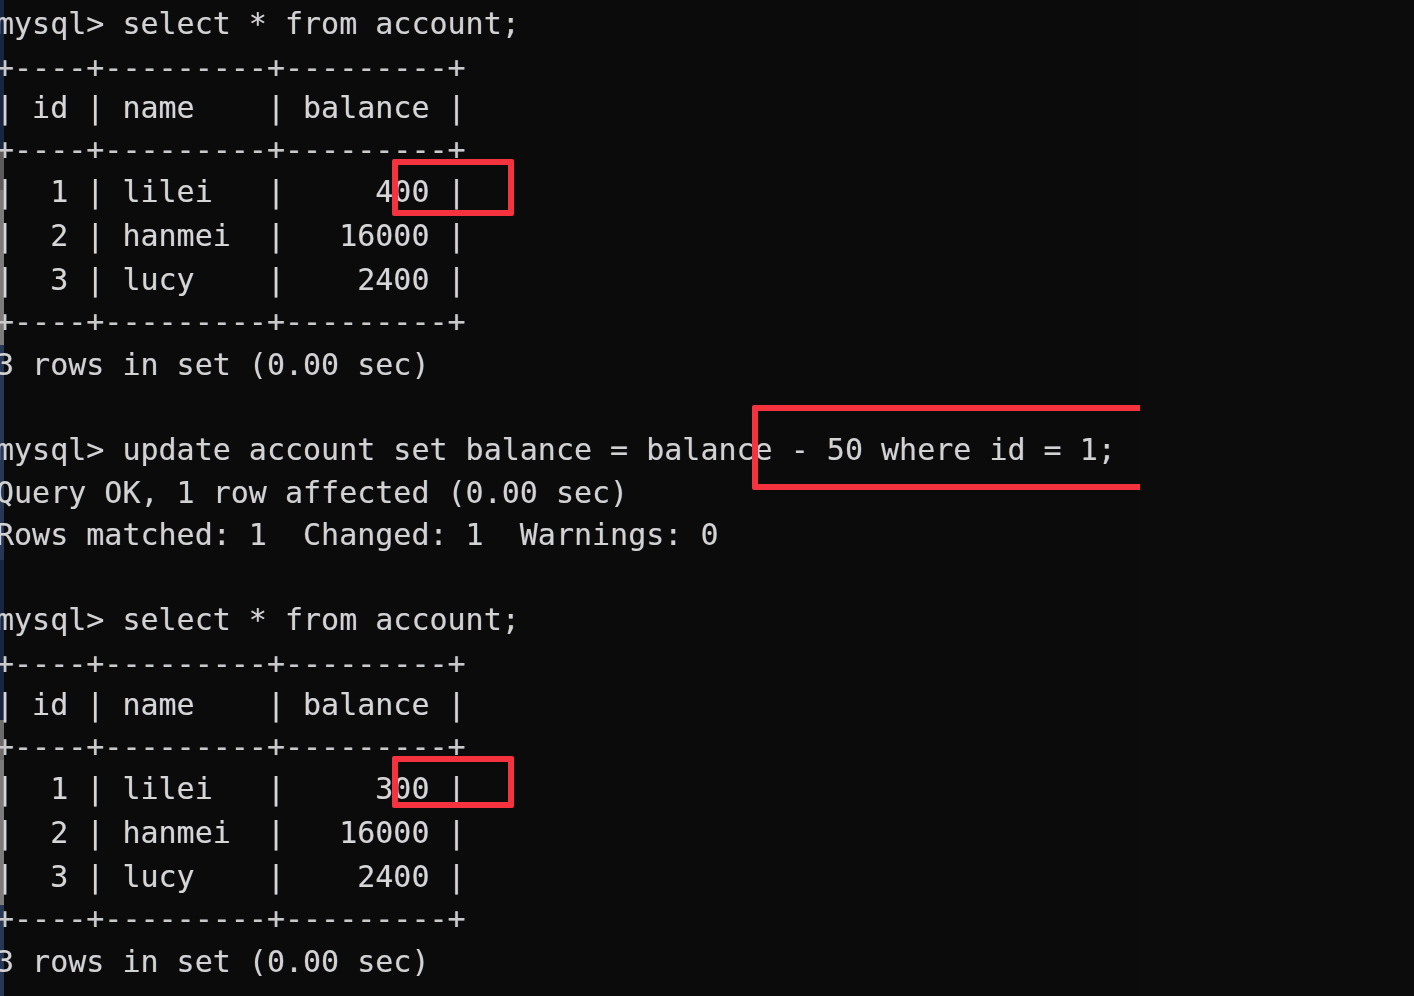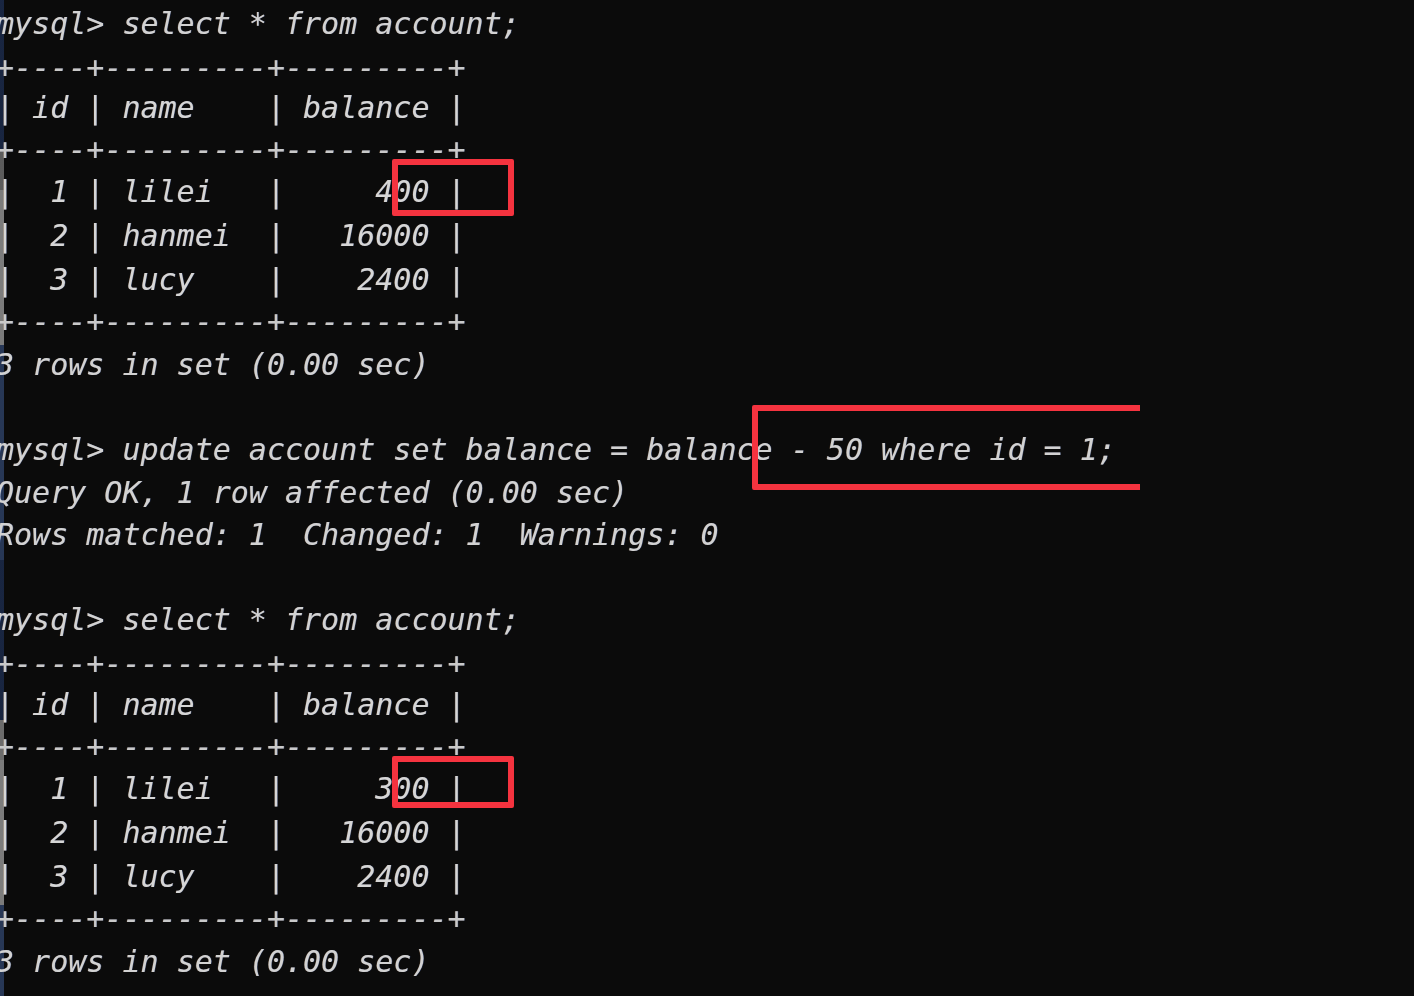--- a/index.html
+++ b/index.html
@@ -8,21 +8,20 @@
     padding: 0;
     background: #0c0c0c;
   }
   #screen {
     position: relative;
     width: 1140px;
     height: 996px;
     background: #0b0b0b;
     overflow: hidden;
     font-family: "DejaVu Sans Mono", "Liberation Mono", monospace;
-    font-style: italic;
   }
 
   
   .edge-border {
     position: absolute;
     left: 0;
     top: 0;
     width: 4px;
     height: 996px;
     background: linear-gradient(

